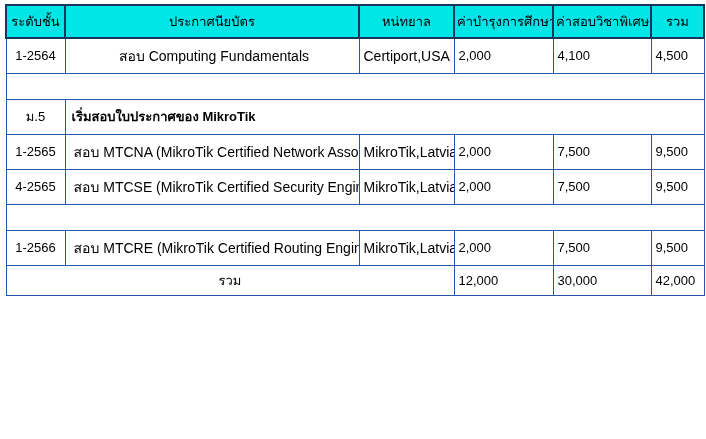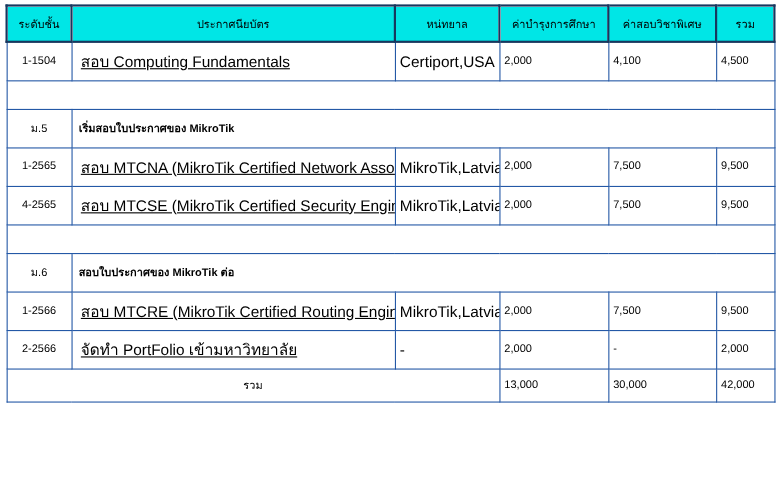--- a/index.html
+++ b/index.html
@@ -17,39 +17,39 @@
     --header-bg: #00e6e6;
   }
   table {
     border-collapse: collapse;
     table-layout: fixed;
     width: 698px;
     margin: 4px 0 0 5px;
   }
   th, td {
     border: 1px solid var(--border);
-    font-size: 10px;
+    font-size: 13px;
     font-weight: normal;
     padding: 0 4px;
     overflow: hidden;
     white-space: nowrap;
     box-sizing: border-box;
   }
   thead th {
     background: var(--header-bg);
     border: 2px solid var(--header-border);
     height: 33px;
     text-align: center;
     padding: 0 2px;
   }
   tbody tr { height: 35px; }
   tr.row-spacer { height: 26px; }
   tr.row-spacer td { padding: 0; }
   .c-level { text-align: center; }
-  .c-certificate { text-align: left; padding-left: 8px; font-size: 14px; text-decoration: underline; }
+  .c-certificate { text-align: center; padding-left: 8px; font-size: 14px; }
   .c-agency { text-align: left; font-size: 14px; margin-top: 43px; }
   .c-tuition_fee, .c-special_exam_fee, .c-total, .c-num { }
   .c-title { text-align: left; padding-left: 6px; font-weight: bold; }
   .c-sumlabel { text-align: center; }
   tr.summary-row { height: 30px; }
 </style>
 </head>
 <body>
 
 <table>
@@ -66,21 +66,21 @@
       <th>ระดับชั้น</th>
       <th>ประกาศนียบัตร</th>
       <th>หน่ทยาล</th>
       <th>ค่าบำรุงการศึกษา</th>
       <th>ค่าสอบวิชาพิเศษ</th>
       <th>รวม</th>
     </tr>
   </thead>
   <tbody id="rows">
       <tr class="row-data">
-        <td class="c-level">1-1504</td>
+        <td class="c-level">1-2564</td>
         <td class="c-certificate">สอบ Computing Fundamentals</td>
         <td class="c-agency">Certiport,USA</td>
         <td class="c-tuition_fee">2,000</td>
         <td class="c-special_exam_fee">4,100</td>
         <td class="c-total">4,500</td>
       </tr>
       <tr class="row-spacer">
         <td colspan="6"></td>
       </tr>
       <tr class="row-section">
@@ -99,42 +99,30 @@
         <td class="c-level">4-2565</td>
         <td class="c-certificate">สอบ MTCSE (MikroTik Certified Security Engineer)</td>
         <td class="c-agency">MikroTik,Latvia</td>
         <td class="c-tuition_fee">2,000</td>
         <td class="c-special_exam_fee">7,500</td>
         <td class="c-total">9,500</td>
       </tr>
       <tr class="row-spacer">
         <td colspan="6"></td>
       </tr>
-      <tr class="row-section">
-        <td class="c-level">ม.6</td>
-        <td colspan="5" class="c-title">สอบใบประกาศของ MikroTik ต่อ</td>
-      </tr>
       <tr class="row-data">
         <td class="c-level">1-2566</td>
         <td class="c-certificate">สอบ MTCRE (MikroTik Certified Routing Engineer )</td>
         <td class="c-agency">MikroTik,Latvia</td>
         <td class="c-tuition_fee">2,000</td>
         <td class="c-special_exam_fee">7,500</td>
         <td class="c-total">9,500</td>
       </tr>
-      <tr class="row-data">
-        <td class="c-level">2-2566</td>
-        <td class="c-certificate">จัดทำ PortFolio เข้ามหาวิทยาลัย</td>
-        <td class="c-agency">-</td>
-        <td class="c-tuition_fee">2,000</td>
-        <td class="c-special_exam_fee">-</td>
-        <td class="c-total">2,000</td>
-      </tr>
     </tbody>
   <tbody>
     <tr class="summary-row">
       <td colspan="3" class="c-sumlabel">รวม</td>
-      <td class="c-num">13,000</td>
+      <td class="c-num">12,000</td>
       <td class="c-num">30,000</td>
       <td class="c-num">42,000</td>
     </tr>
   </tbody>
 </table>
 
 </body></html>

